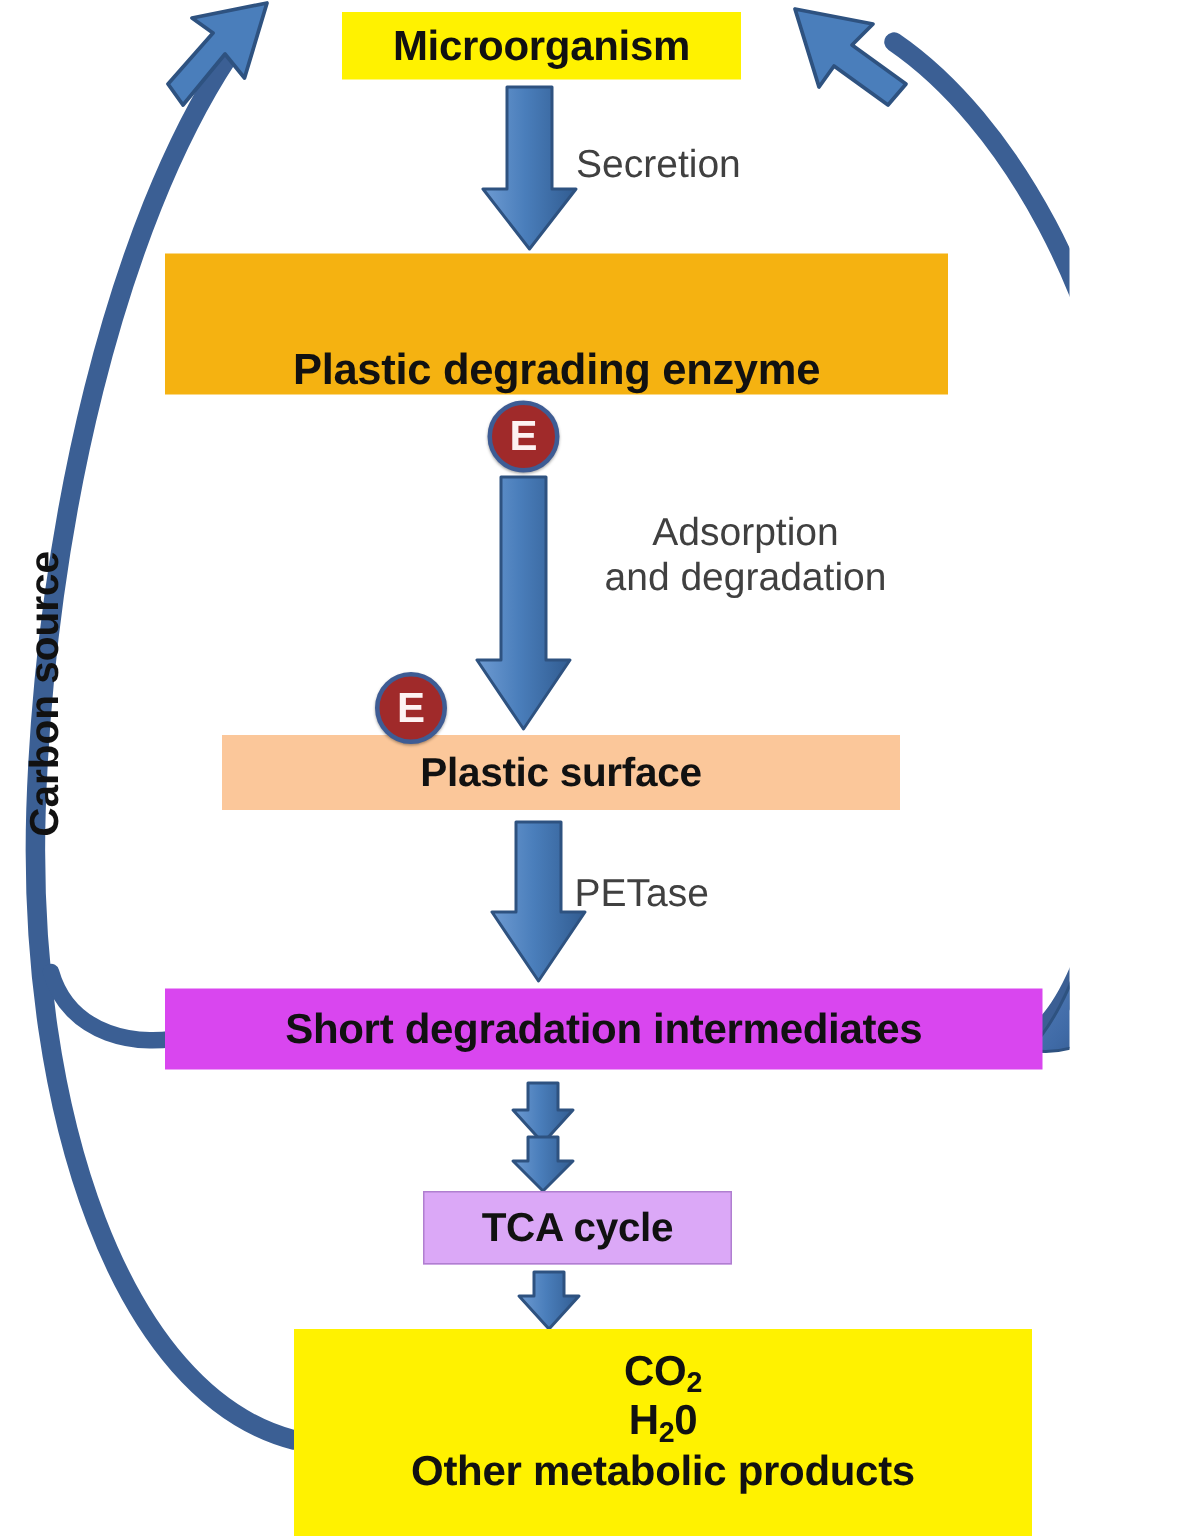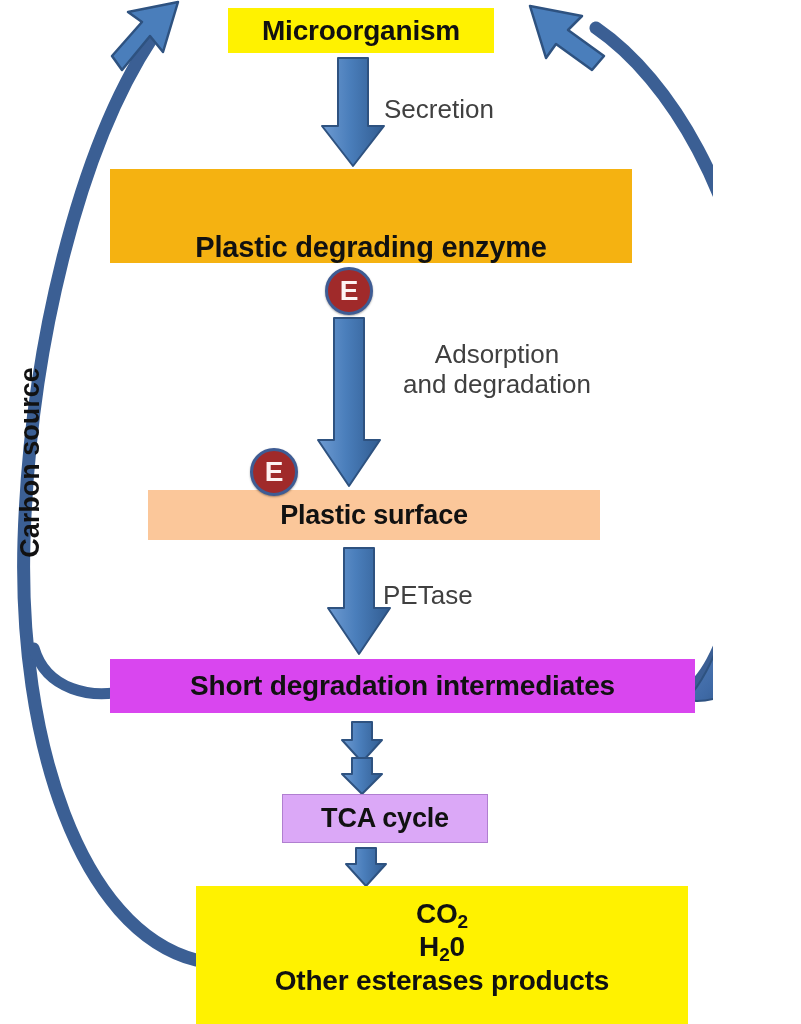--- a/index.html
+++ b/index.html
@@ -204,21 +204,21 @@
     <span class="line">Short degradation intermediates</span>
   </div>
 
   <div class="box" id="node-tca">
     <span class="line">TCA cycle</span>
   </div>
 
   <div class="box" id="node-products">
     <span class="line"><span>CO</span><sub>2</sub></span>
     <span class="line"><span>H</span><sub>2</sub><span>0</span></span>
-    <span class="line">Other esterases products</span>
+    <span class="line">Other metabolic products</span>
   </div>
 
   <div class="enzyme-token" id="enzyme-token-1">
     <span>E</span>
   </div>
   <div class="enzyme-token" id="enzyme-token-2">
     <span>E</span>
   </div>
 
   <div class="step-label" id="label-secretion">Secretion</div>

